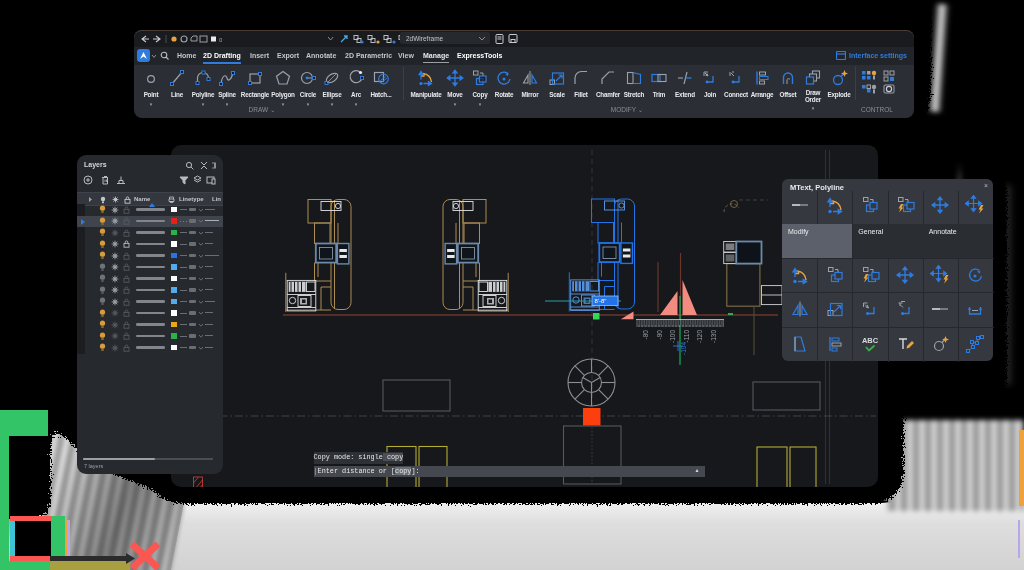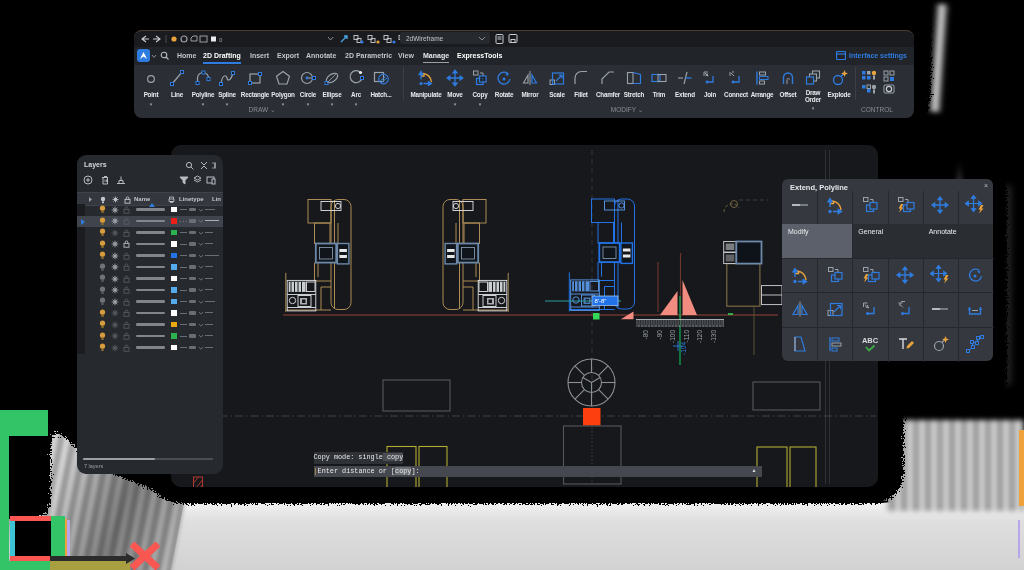--- a/index.html
+++ b/index.html
@@ -514,21 +514,21 @@
     <line x1="38.5" y1="99" x2="59" y2="99"></line>
   </g>
   <rect x="2.7" y="47.5" width="8.6" height="6.5" fill="#cfd3d6" opacity="0.55"></rect>
   <rect x="2.7" y="58.5" width="8.6" height="7" fill="#cfd3d6" opacity="0.4"></rect>
   <rect x="13.3" y="45.5" width="25.2" height="22.1" fill="#0e1319" stroke="#6d89a9" stroke-width="1.8"></rect>
   <line x1="5" y1="118" x2="10" y2="118" stroke="#35d856" stroke-width="1.5"></line>
   <line x1="31" y1="110" x2="31" y2="159" stroke="#5e5036" stroke-width="1"></line>
  </g>
 </svg>
 <div class="abs" style="left:142.5px;top:307px;height:11.5px;background:#2e3136;font-family:'Liberation Mono',monospace;font-size:6.8px;line-height:11.5px;color:#e8e8e8;white-space:pre">Copy mode: single<span style="background:#4b4f55"> copy</span></div>
-<div class="abs" style="left:142.5px;top:321px;width:448px;height:10.5px;background:#45484e;font-family:'Liberation Mono',monospace;font-size:6.8px;line-height:10.5px;color:#e8e8e8;white-space:pre"><span style="color:#d8b24a">|</span>Enter distance or [<span style="background:#6b6f76">copy</span>]:<span class="abs" style="right:6px;top:0;color:#d5d8dd;font-size:5px">▲</span></div>
+<div class="abs" style="left:142.5px;top:321px;width:391px;height:10.5px;background:#45484e;font-family:'Liberation Mono',monospace;font-size:6.8px;line-height:10.5px;color:#e8e8e8;white-space:pre"><span style="color:#d8b24a">|</span>Enter distance or [<span style="background:#6b6f76">copy</span>]:<span class="abs" style="right:6px;top:0;color:#d5d8dd;font-size:5px">▲</span></div>
   </div>
 
 <div class="abs" id="layers">
   <span class="abs" style="left:7px;top:6px;font-size:7px;font-weight:bold;color:#d5d8dd">Layers</span>
   <svg class="abs" style="left:108px;top:6px" width="36" height="9" viewBox="0 0 36 9">
     <g stroke="#b8bcc2" stroke-width="1" fill="none">
         <circle cx="4" cy="4" r="2.6"></circle>
         <path d="M6 6 l2.4 2.4"></path>
     <path d="M16 1 l3 3 l3 -3 M16 8 l3 -3 l3 3"></path>
         <path d="M30 1.5 v6 M28 1.5 v1 M28 7.5 v-1" stroke-width="1.4"></path>
@@ -963,21 +963,21 @@
   <svg class="abs" style="left:121px;top:190.5px" width="6" height="5" viewBox="0 0 6 5">
       <path d="M1 1 l2 2.2 l2 -2.2" stroke="#6a6e74" stroke-width="1" fill="none"></path>
     </svg>
   <div class="abs" style="left:128px;top:191.6px;width:8px;height:1.4px;background:#6a6e74"></div>
   <div class="abs" style="left:6px;top:303px;width:130px;height:1.6px;background:#4a4e54"></div>
   <div class="abs" style="left:6px;top:302.5px;width:72px;height:2.6px;border-radius:1.3px;background:#9aa0a6"></div>
   <span class="abs" style="left:7px;top:308px;font-size:5.5px;color:#9aa0a6">7 layers</span>
 </div>
 
 <div class="abs" id="quad">
-  <span class="abs" style="left:8px;top:4px;font-size:7.5px;font-weight:bold;color:#e8eaed">Extend, Polyline</span>
+  <span class="abs" style="left:8px;top:4px;font-size:7.5px;font-weight:bold;color:#e8eaed">MText, Polyline</span>
   <span class="abs" style="left:202px;top:3px;font-size:7px;color:#b8bcc2">×</span>
   <svg class="abs" style="left:7.6px;top:16px" width="20" height="20" viewBox="0 0 20 20">
       <line x1="2" y1="10" x2="18" y2="10" stroke="#9aa2ab" stroke-width="1.3"></line>
       <line x1="2" y1="10" x2="10" y2="10" stroke="#d8dadd" stroke-width="1.3"></line>
     </svg>
     <svg class="abs" style="left:42.8px;top:16px" width="20" height="20" viewBox="0 0 20 20">
       <path d="M7 6 Q15 7 16 15 M5 8.5 h3.5 v-3" stroke="#e8a33d" stroke-width="1.4" fill="none"></path>
       <path d="M5 12 V4.5 M5 3.5 l-2 3.2 h4 z" stroke="#2f7ce0" stroke-width="1.4" fill="#2f7ce0"></path>
       <path d="M8 16.5 h7 M16.5 16.5 l-3.2 -2 v4 z" stroke="#2f7ce0" stroke-width="1.4" fill="#2f7ce0"></path>
       <circle cx="5" cy="16.5" r="1.7" fill="#2f7ce0"></circle>

